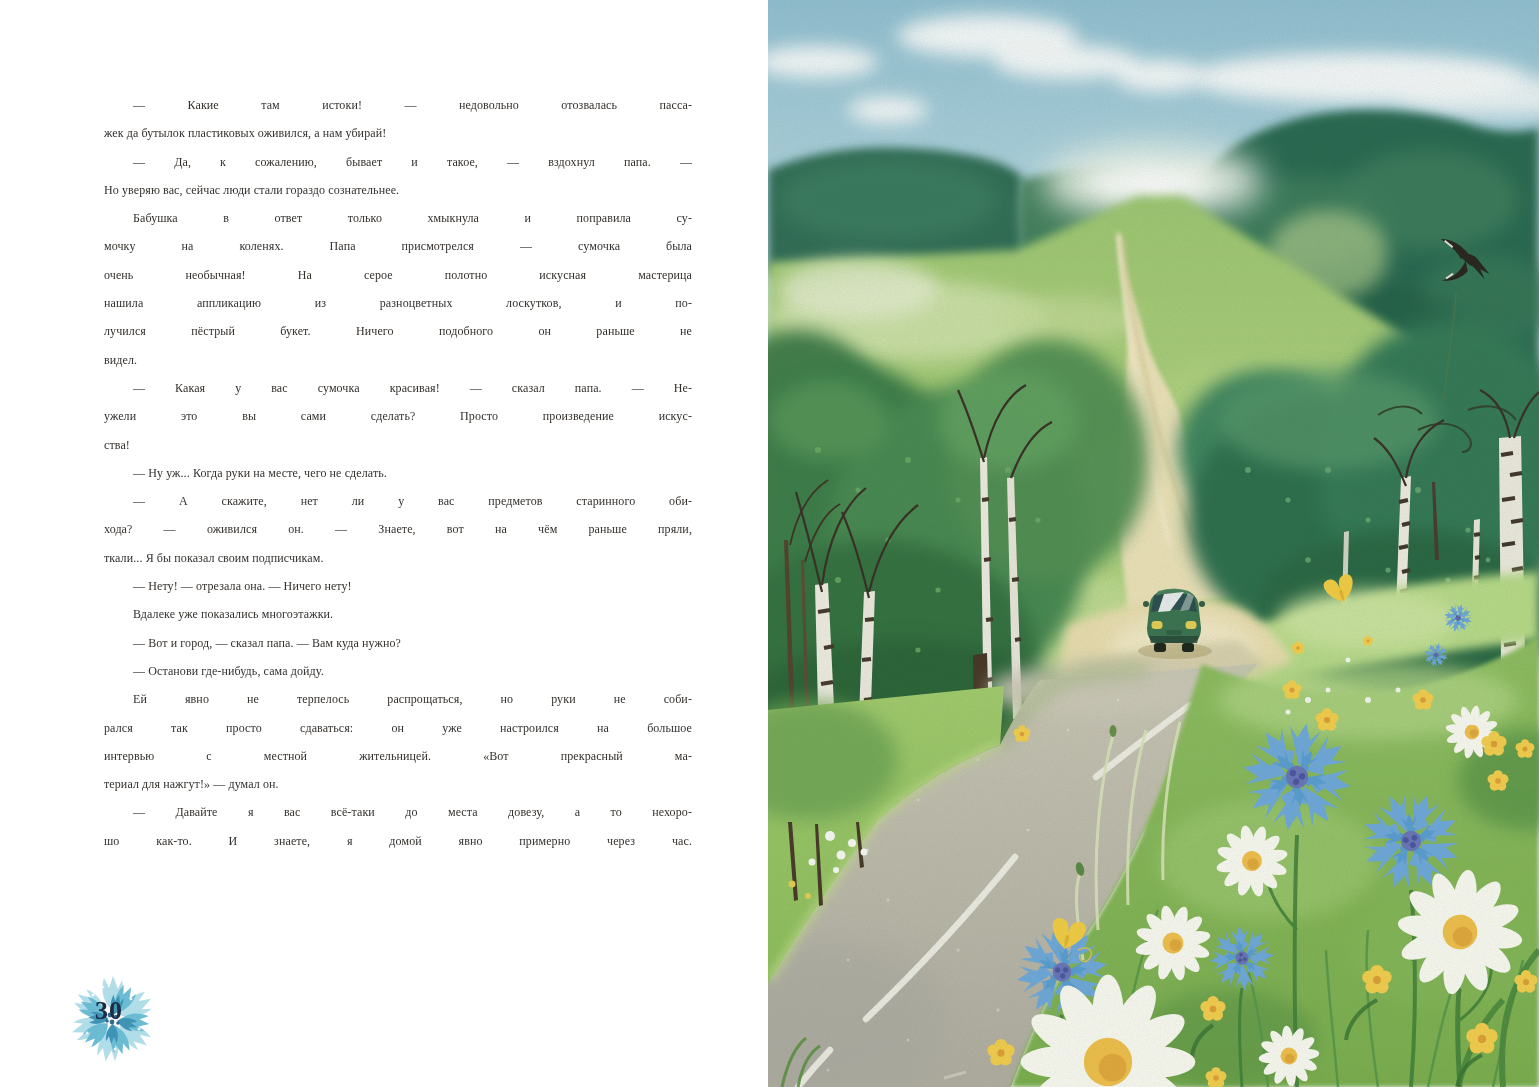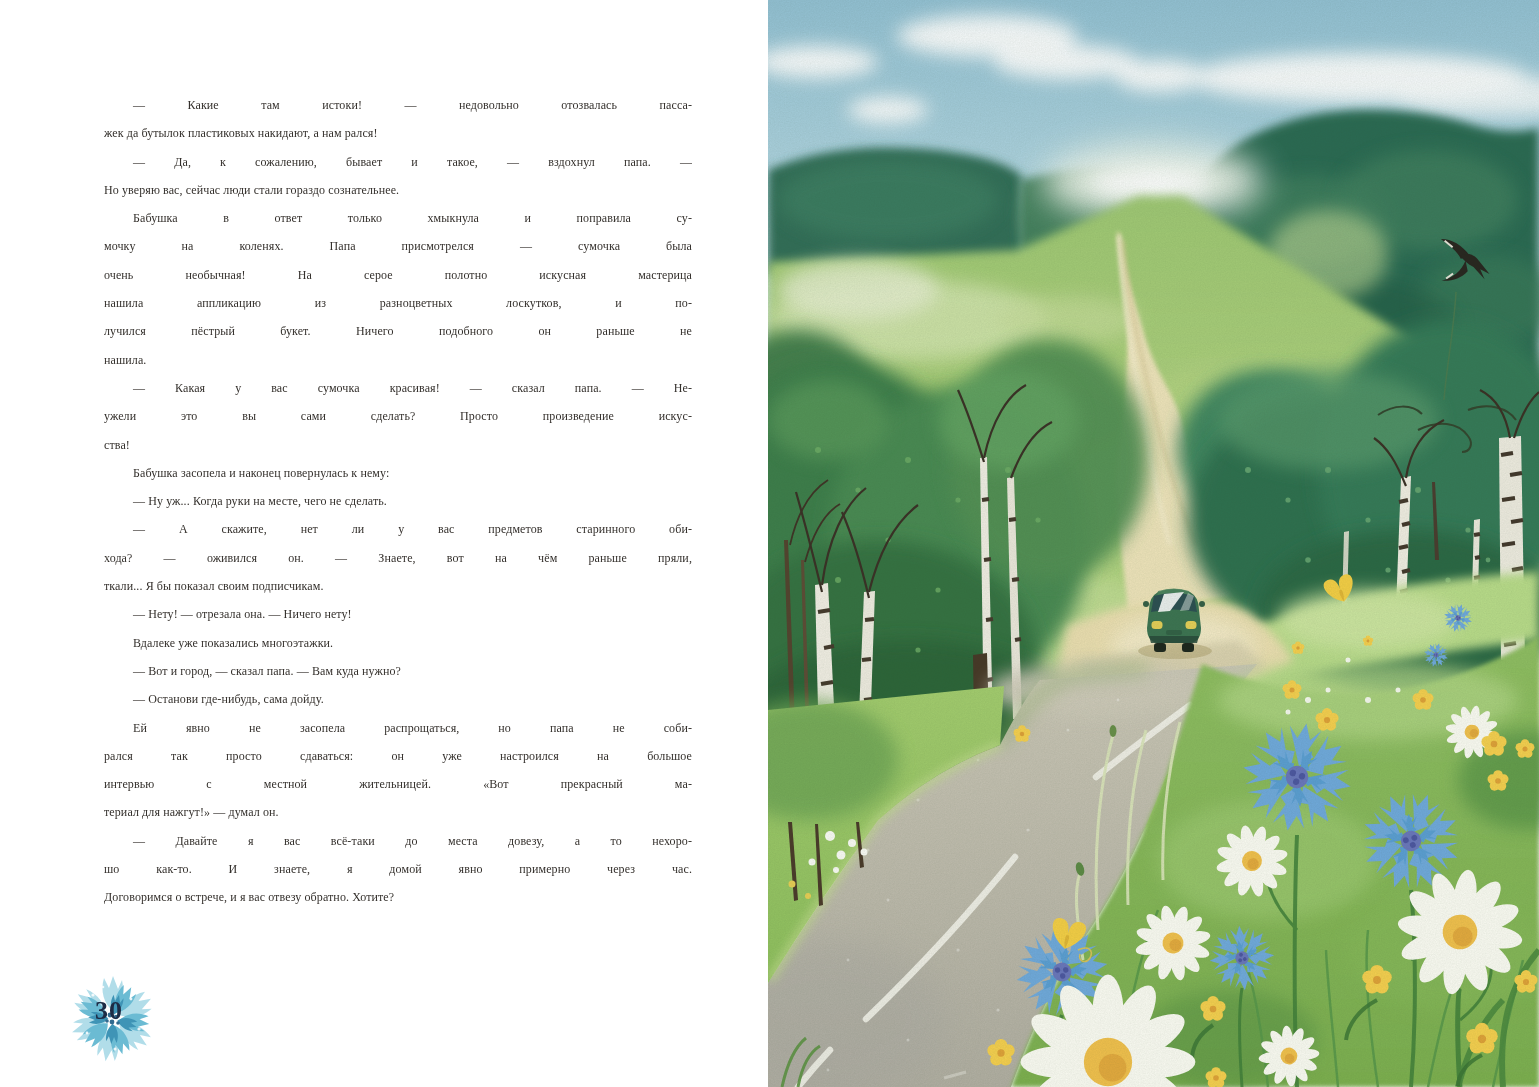--- a/index.html
+++ b/index.html
@@ -29,48 +29,46 @@
   .art svg{display:block;}
 </style>
 </head>
 <body>
 
 <div class="spread">
 
   <section>
     <div class="text-block">
         <div class="tline pf">— Какие там истоки! — недовольно отозвалась пасса-</div>
-        <div class="tline pl">жек да бутылок пластиковых накидают, а нам рался!</div>
+        <div class="tline pl">жек да бутылок пластиковых оживился, а нам убирай!</div>
         <div class="tline pf">— Да, к сожалению, бывает и такое, — вздохнул папа. —</div>
         <div class="tline pl">Но уверяю вас, сейчас люди стали гораздо сознательнее.</div>
         <div class="tline pf">Бабушка в ответ только хмыкнула и поправила су-</div>
         <div class="tline">мочку на коленях. Папа присмотрелся — сумочка была</div>
         <div class="tline">очень необычная! На серое полотно искусная мастерица</div>
         <div class="tline">нашила аппликацию из разноцветных лоскутков, и по-</div>
         <div class="tline">лучился пёстрый букет. Ничего подобного он раньше не</div>
-        <div class="tline pl">нашила.</div>
+        <div class="tline pl">видел.</div>
         <div class="tline pf">— Какая у вас сумочка красивая! — сказал папа. — Не-</div>
         <div class="tline">ужели это вы сами сделать? Просто произведение искус-</div>
         <div class="tline pl">ства!</div>
-        <div class="tline pf pl">Бабушка засопела и наконец повернулась к нему:</div>
         <div class="tline pf pl">— Ну уж... Когда руки на месте, чего не сделать.</div>
         <div class="tline pf">— А скажите, нет ли у вас предметов старинного оби-</div>
         <div class="tline">хода? — оживился он. — Знаете, вот на чём раньше пряли,</div>
         <div class="tline pl">ткали... Я бы показал своим подписчикам.</div>
         <div class="tline pf pl">— Нету! — отрезала она. — Ничего нету!</div>
         <div class="tline pf pl">Вдалеке уже показались многоэтажки.</div>
         <div class="tline pf pl">— Вот и город, — сказал папа. — Вам куда нужно?</div>
         <div class="tline pf pl">— Останови где-нибудь, сама дойду.</div>
-        <div class="tline pf">Ей явно не засопела распрощаться, но папа не соби-</div>
+        <div class="tline pf">Ей явно не терпелось распрощаться, но руки не соби-</div>
         <div class="tline">рался так просто сдаваться: он уже настроился на большое</div>
         <div class="tline">интервью с местной жительницей. «Вот прекрасный ма-</div>
         <div class="tline pl">териал для нажгут!» — думал он.</div>
         <div class="tline pf">— Давайте я вас всё-таки до места довезу, а то нехоро-</div>
         <div class="tline">шо как-то. И знаете, я домой явно примерно через час.</div>
-        <div class="tline pl">Договоримся о встрече, и я вас отвезу обратно. Хотите?</div>
       </div>
 
     <div class="ornament">
       <svg width="98" height="94" viewBox="-49 -47 98 94">
         <g opacity="0.92">
           <g fill="#abdbe8">
             <path d="M0 -8 C-9 -15 -13 -28 -9 -41 L-4 -31 L0 -43 L5 -30 L9 -39 C12 -26 7 -15 0 -8 Z"></path>
             <path d="M0 -8 C-9 -15 -13 -28 -9 -41 L-4 -31 L0 -43 L5 -30 L9 -39 C12 -26 7 -15 0 -8 Z" transform="rotate(62)"></path>
             <path d="M0 -8 C-9 -15 -13 -28 -9 -41 L-4 -31 L0 -43 L5 -30 L9 -39 C12 -26 7 -15 0 -8 Z" transform="rotate(128)"></path>
             <path d="M0 -8 C-9 -15 -13 -28 -9 -41 L-4 -31 L0 -43 L5 -30 L9 -39 C12 -26 7 -15 0 -8 Z" transform="rotate(190)"></path>

